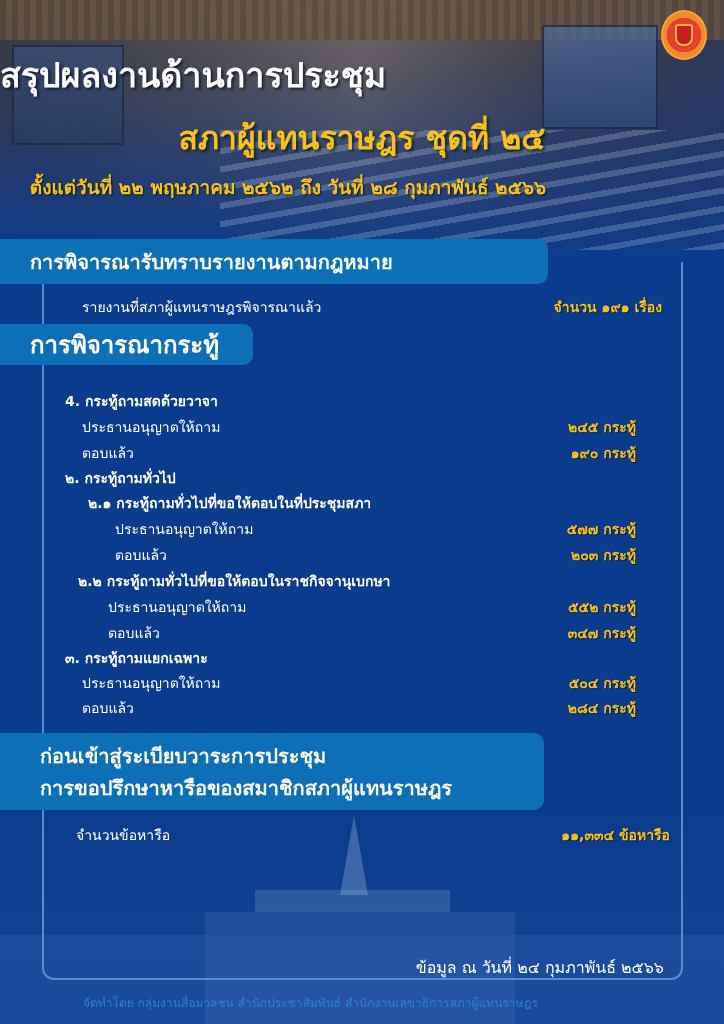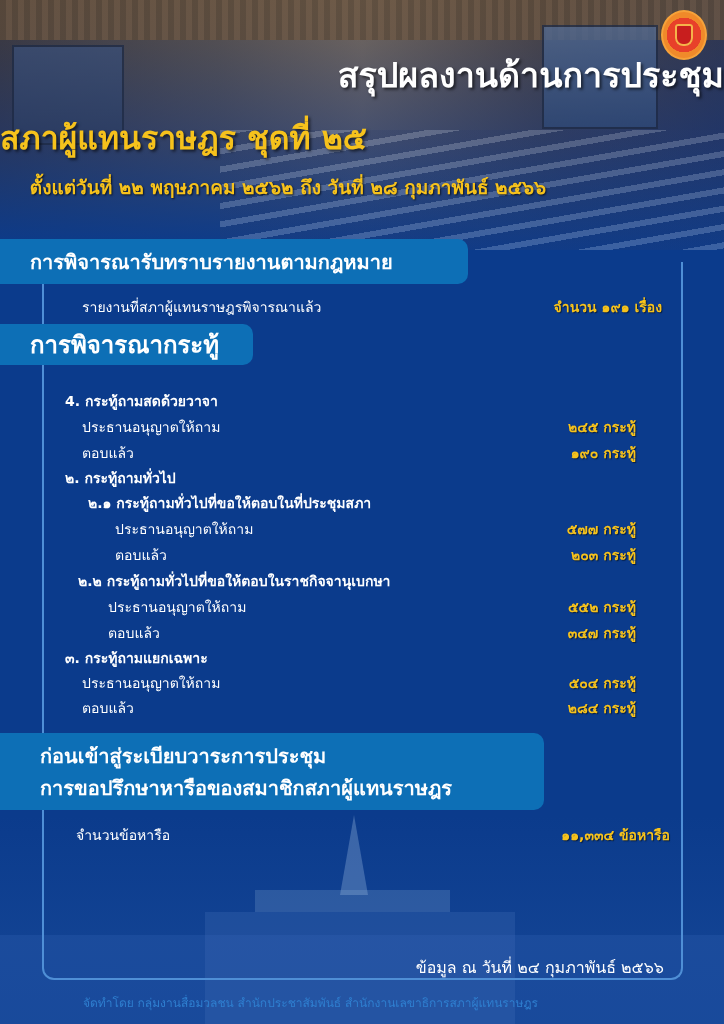--- a/index.html
+++ b/index.html
@@ -42,26 +42,26 @@
     background: radial-gradient(circle, #e8402a 0 55%, #f08a2a 56% 100%);
     border: 2px solid #f6a23a;
     display: flex; align-items: center; justify-content: center;
   }
   .logo .cup {
     width: 18px; height: 22px; background: #c81e1e;
     border-radius: 3px 3px 8px 8px;
     box-shadow: 0 0 0 2px #f5b34a inset;
   }
   .title-1 {
-    position: absolute; left: 0; top: 48px; width: 724px; text-align: right;
+    position: absolute; left: 0; top: 48px; width: 724px; text-align: left;
     font-size: 34px; font-weight: bold; color: #ffffff;
     text-shadow: 2px 2px 3px rgba(0,0,0,0.6);
   }
   .title-2 {
-    position: absolute; left: 0; top: 112px; width: 724px; 
+    position: absolute; left: 0; top: 112px; width: 724px; text-align: center;
     font-size: 32px; font-weight: bold; color: #f6c21c;
     text-shadow: 2px 2px 3px rgba(0,0,0,0.6);
   }
   .title-3 {
     position: absolute; left: 0; top: 172px; width: 576px; text-align: center;
     font-size: 19px; font-weight: bold; color: #f6c21c;
     text-shadow: 1px 1px 2px rgba(0,0,0,0.7);
   }
   
   .frame {
@@ -92,21 +92,21 @@
     background: rgba(60,110,190,0.22);
   }
   .pill {
     position: absolute; left: 0;
     background: #0d6fb6;
     border-radius: 0 10px 10px 0;
     color: #ffffff; font-weight: bold;
     padding-left: 30px;
     display: flex; flex-direction: column; justify-content: center;
   }
-  .pill-1 { top: 239px; width: 468px; height: 45px; font-size: 20px; }
+  .pill-1 { top: 239px; width: 548px; height: 45px; font-size: 20px; }
   .pill-2 { top: 324px; width: 253px; height: 41px; font-size: 24px; }
   .pill-3 { top: 733px; width: 544px; height: 77px; font-size: 20px; padding-left: 40px; line-height: 32px; }
   .row {
     position: absolute; font-size: 14px; color: #ffffff; white-space: nowrap;
   }
   .row.bold { font-weight: bold; }
   .val {
     position: absolute; font-size: 14px; color: #f6c21c; font-weight: bold; white-space: nowrap;
     text-align: right;
     text-shadow: 1px 1px 1px rgba(0,0,0,0.5);

